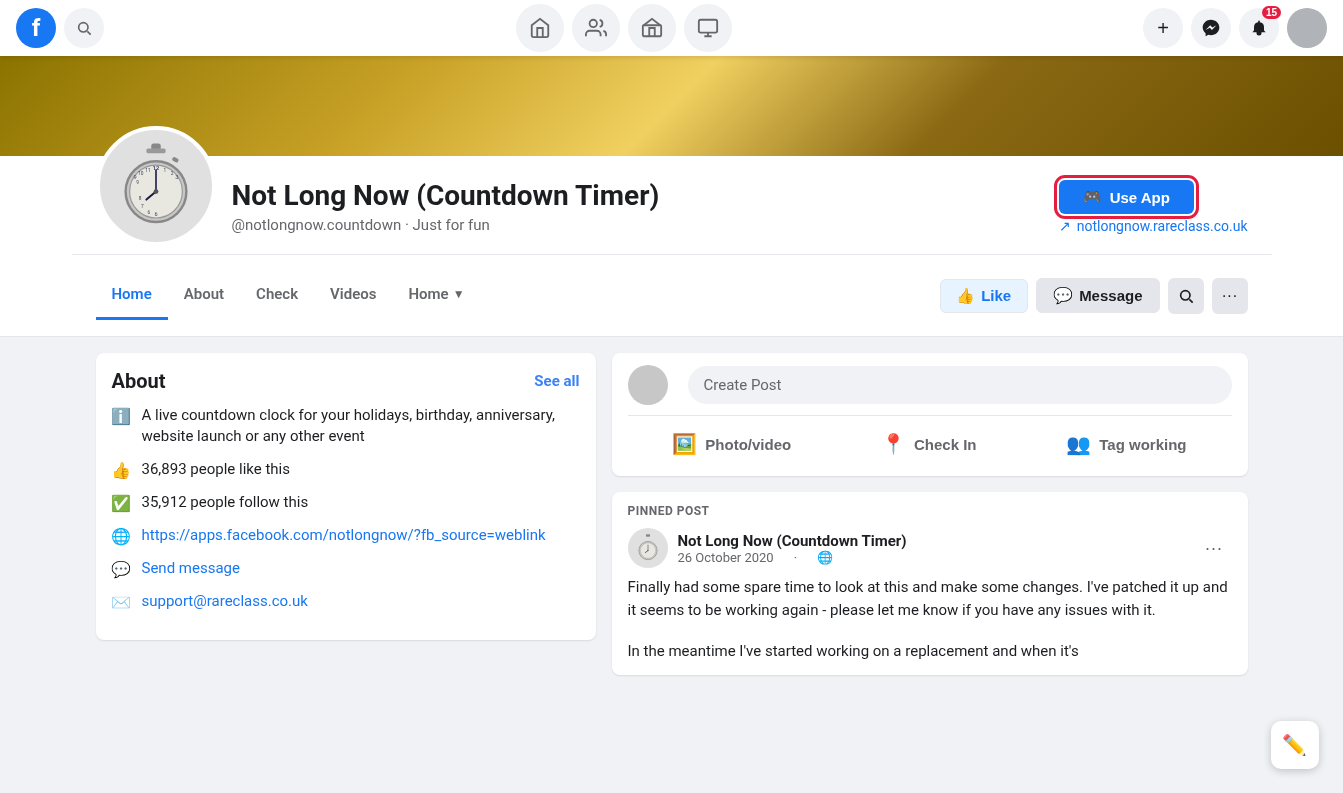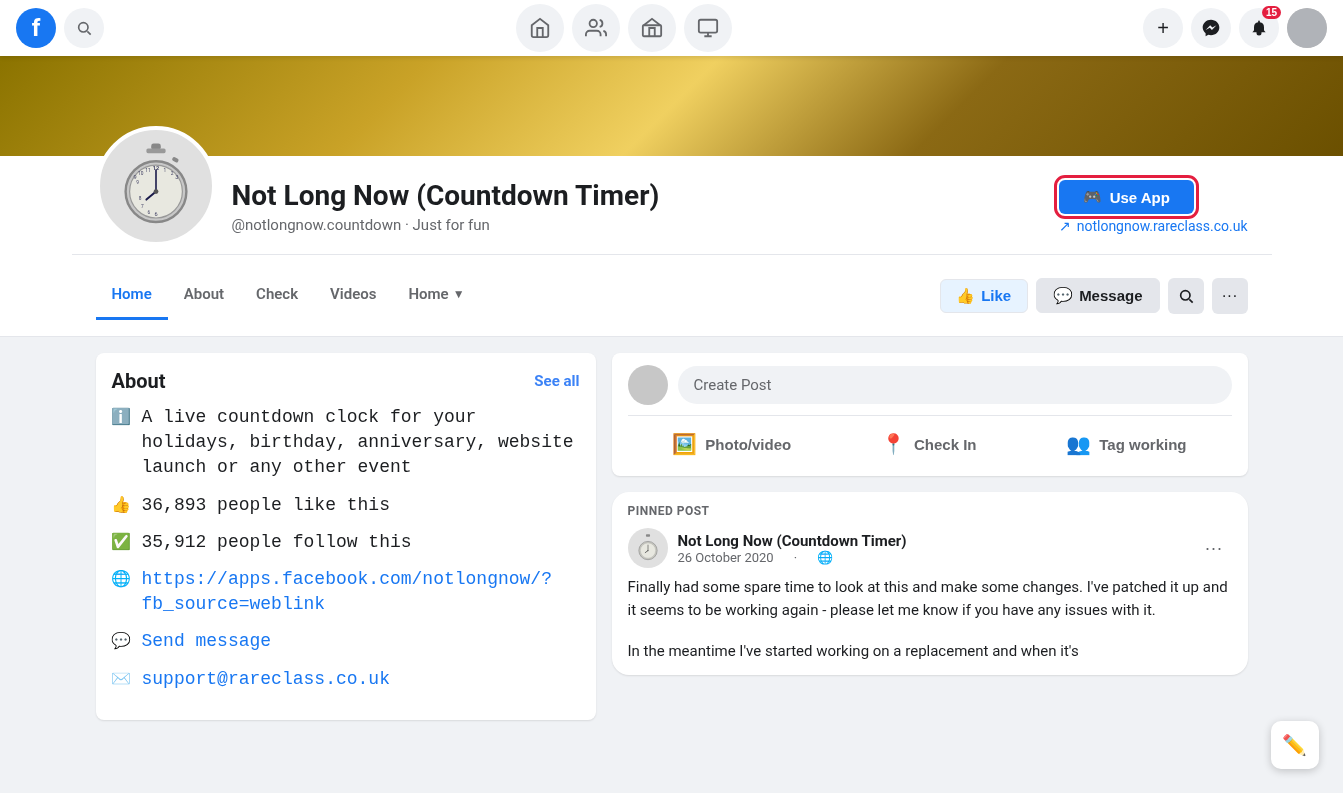--- a/index.html
+++ b/index.html
@@ -144,32 +144,32 @@
       box-shadow: 0 1px 2px rgba(0,0,0,0.1);
     }
     .about-header {
       display: flex; justify-content: space-between; align-items: center;
       margin-bottom: 12px;
     }
     .about-title { font-size: 20px; font-weight: 700; }
     .see-all-link { color: #3b82f6; font-size: 15px; font-weight: 700; cursor: pointer; }
     .about-row { display: flex; align-items: flex-start; gap: 10px; margin-bottom: 12px; }
     .about-icon { color: #65676b; font-size: 16px; margin-top: 2px; flex-shrink: 0; width: 20px; text-align: center; }
-    .about-text { font-size: 18px; color: #1c1e21; line-height: 1.4; font-family: Liberation Mono, monospace; }
+    .about-text { font-size: 15px; color: #1c1e21; line-height: 1.4; }
     .about-text a { color: #1877f2; text-decoration: none; }
     .about-text .link { color: #1877f2; cursor: pointer; }
 
     
     .right-col {}
     .create-post-card {
       background: #fff; border-radius: 8px;
       box-shadow: 0 1px 2px rgba(0,0,0,0.1); margin-bottom: 16px;
       padding: 12px 16px;
     }
-    .create-post-top { display: flex; align-items: center; gap: 10px; margin-bottom: 10px; }
+    .create-post-top { display: flex; align-items: center; gap: 20px; margin-bottom: 10px; }
     .user-avatar-sm {
       width: 40px; height: 40px; border-radius: 50%; background: #c7c7c7;
       flex-shrink: 0;
     }
     .create-post-input {
       flex: 1; background: #f0f2f5; border-radius: 20px;
       padding: 10px 16px; font-size: 15px; color: #65676b;
       cursor: pointer; border: none;
     }
     .divider { height: 1px; background: #e4e6eb; margin: 8px 0; }
@@ -179,21 +179,21 @@
       padding: 8px 16px; border-radius: 6px; cursor: pointer;
       font-size: 15px; font-weight: 600; color: #65676b;
       border: none; background: none;
     }
     .action-icon-photo { color: #45bd62; font-size: 20px; }
     .action-icon-checkin { color: #e41e3f; font-size: 20px; }
     .action-icon-tag { color: #1877f2; font-size: 20px; }
 
     
     .pinned-post-card {
-      background: #fff; border-radius: 17px;
+      background: #fff; border-radius: 8px;
       box-shadow: 0 1px 2px rgba(0,0,0,0.1); padding: 12px 16px;
     }
     .pinned-label { font-size: 12px; font-weight: 700; color: #65676b; letter-spacing: 0.5px; margin-bottom: 10px; }
     .post-header { display: flex; align-items: center; gap: 10px; margin-bottom: 8px; }
     .post-avatar {
       width: 40px; height: 40px; border-radius: 50%;
       background: #e0e0e0; display: flex; align-items: center; justify-content: center;
       font-size: 20px; flex-shrink: 0;
     }
     .post-author { font-size: 15px; font-weight: 700; }

